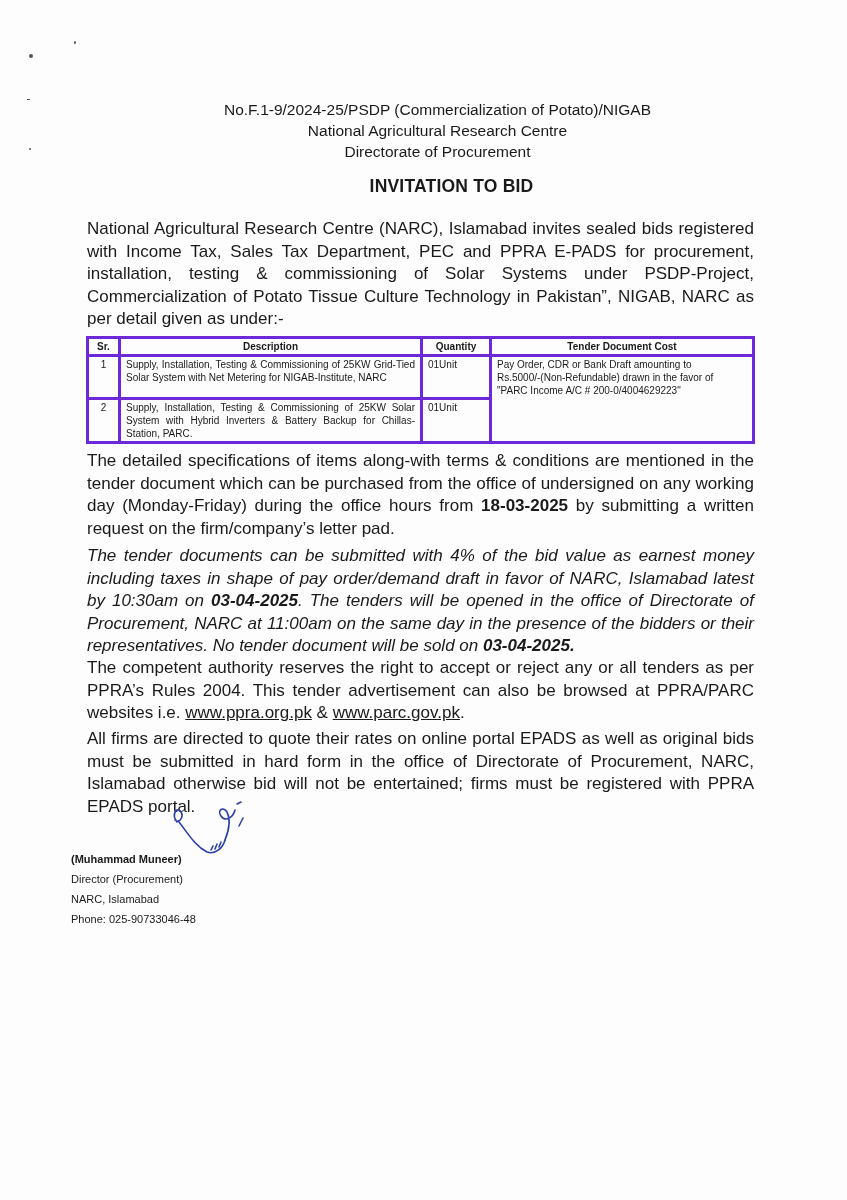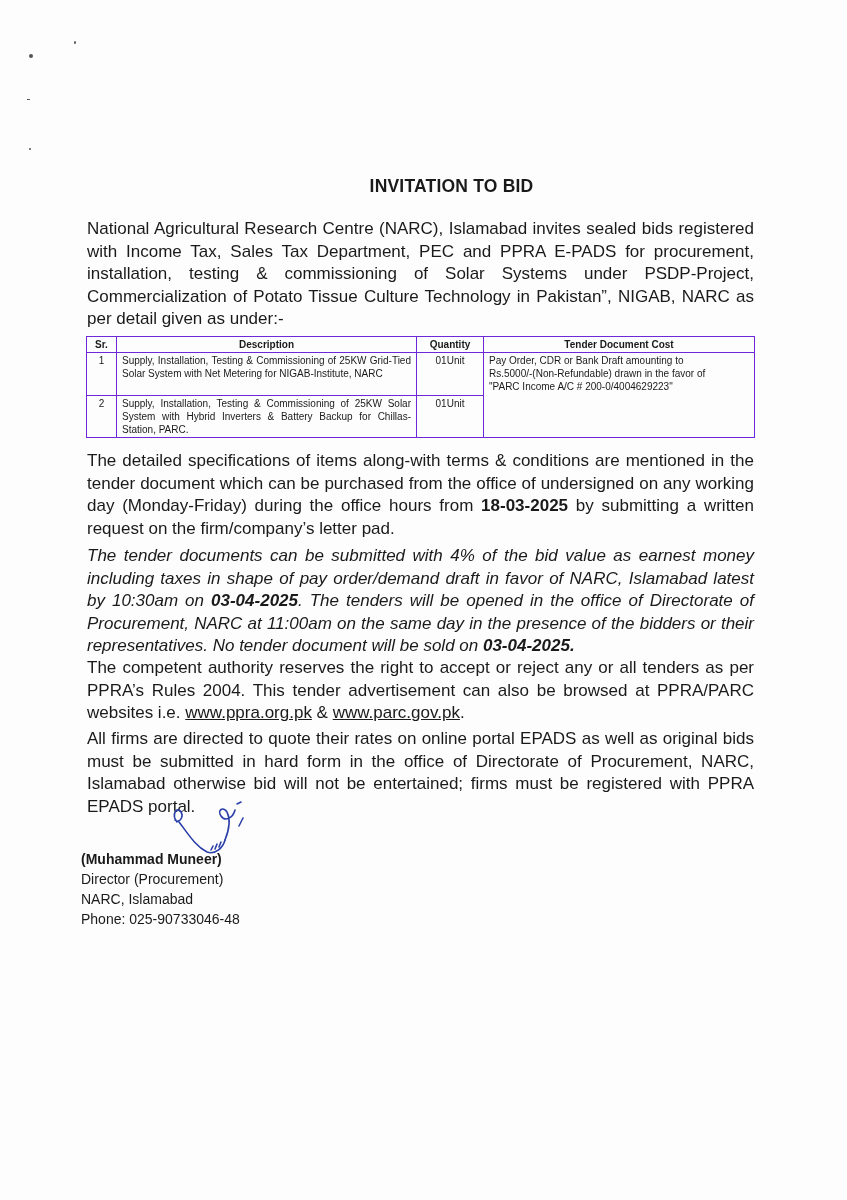--- a/index.html
+++ b/index.html
@@ -17,40 +17,45 @@
   .para .link { text-decoration: underline; }
   #intro { top: 218px; }
   #spec-para { top: 450px; }
   #submit-para { top: 545px; }
   #authority-para { top: 657px; }
   #epads-para { top: 728px; }
   table.bids {
     position: absolute; left: 86px; top: 336px; width: 669px; border-collapse: collapse;
     font-size: 10px; line-height: 13px;
   }
-  table.bids th, table.bids td { border: 1px solid #6d28d9; padding: 1px 5px; vertical-align: top; }
+  table.bids th, table.bids td { border: 3px solid #6d28d9; padding: 1px 5px; vertical-align: top; }
   table.bids th { font-weight: bold; text-align: center; height: 13px; }
   table.bids td.sr { text-align: center; width: 19px; }
   table.bids td.desc { text-align: justify; width: 289px; }
-  table.bids td.qty { text-align: center; width: 56px; border-radius: 15px; }
+  table.bids td.qty { width: 56px; border-radius: 15px; }
   table.bids td.cost { text-align: left; }
   .signature { position: absolute; left: 165px; top: 800px; width: 95px; height: 60px; }
-  .sig-block { position: absolute; left: 81px; top: 849px; font-size: 14px; line-height: 20px; }
+  .sig-block { position: absolute; left: 71px; top: 849px; font-size: 11px; line-height: 20px; }
   .sig-block .name { font-weight: bold; }
 </style>
 </head>
 <body>
 
 <div class="page">
 
   <span class="speck" style="left:29px;top:54px;width:4px;height:4px;"></span>
   <span class="speck" style="left:74px;top:41px;width:2px;height:3px;"></span>
   <span class="speck" style="left:27px;top:99px;width:3px;height:1px;border-radius:0;"></span>
   <span class="speck" style="left:29px;top:148px;width:2px;height:2px;"></span>
 
+  <div class="header-block">
+    <div>No.F.1-9/2024-25/PSDP (Commercialization of Potato)/NIGAB</div>
+    <div>National Agricultural Research Centre</div>
+    <div>Directorate of Procurement</div>
+  </div>
 
   <div class="title">INVITATION TO BID</div>
 
   <p class="para" id="intro" style="margin:0;">National Agricultural Research Centre (NARC), Islamabad invites sealed bids registered with Income Tax, Sales Tax Department, PEC and PPRA E-PADS for procurement, installation, testing &amp; commissioning of Solar Systems under PSDP-Project, Commercialization of Potato Tissue Culture Technology in Pakistan”, NIGAB, NARC as per detail given as under:-</p>
 
   <table class="bids">
     <thead>
       <tr>
         <th>Sr.</th>
         <th>Description</th>

